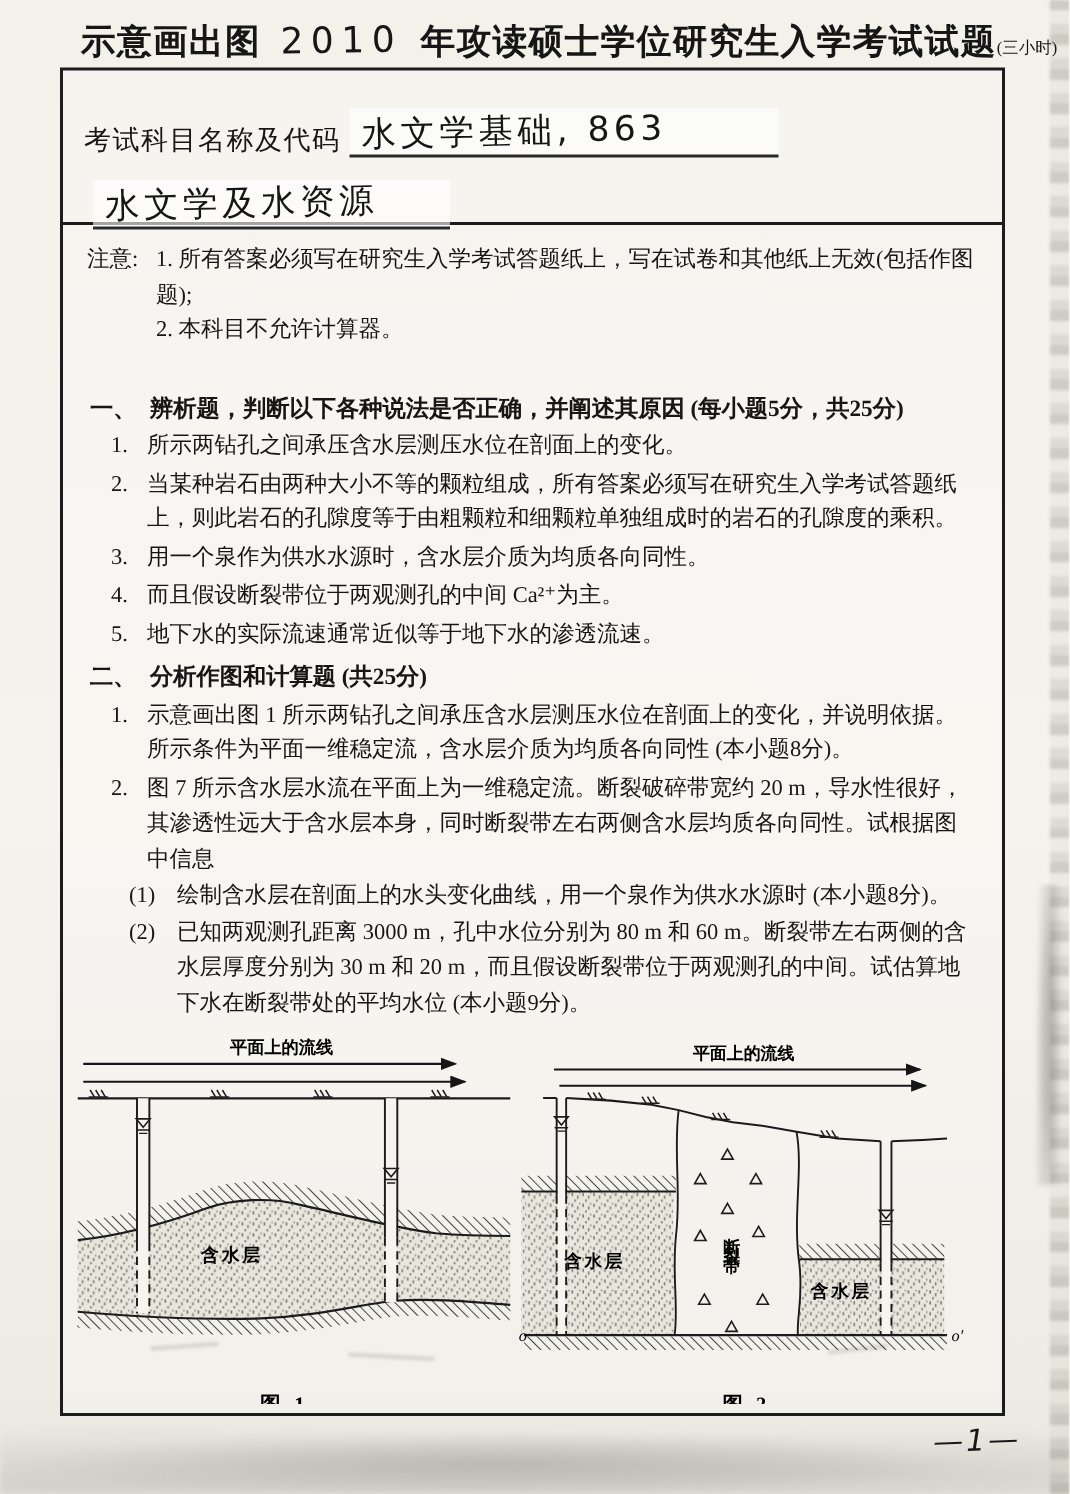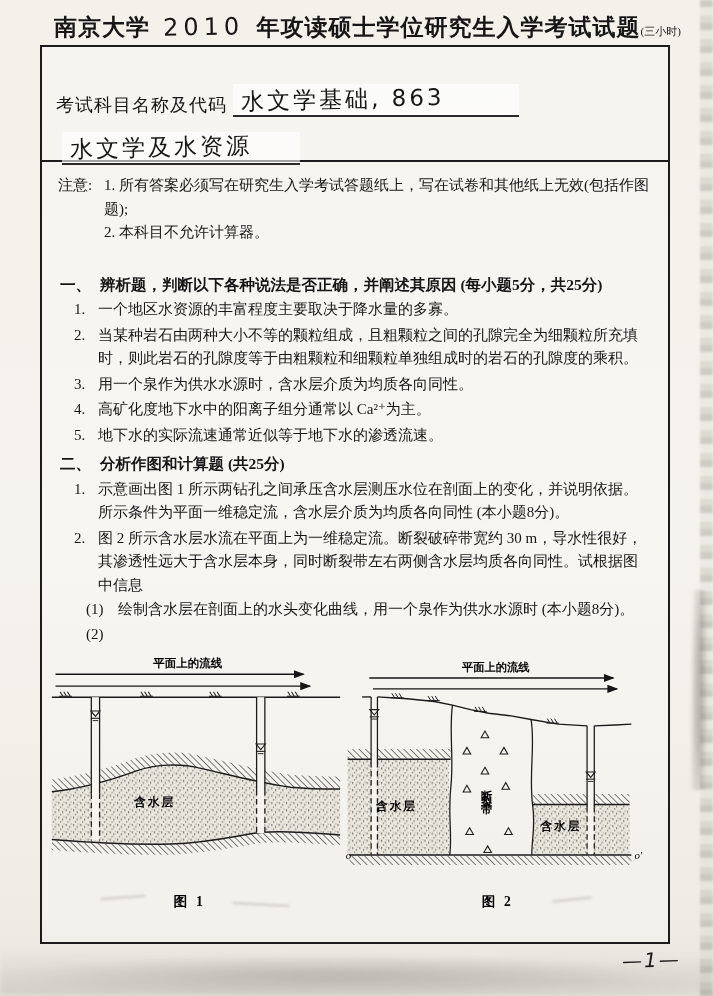--- a/index.html
+++ b/index.html
@@ -28,21 +28,21 @@
   .sm3{left:552px;top:898px;width:40px;height:3px;transform:rotate(-6deg);}
 
   
   .title{position:absolute;left:54px;top:12px;font-size:23px;font-weight:700;letter-spacing:1px;white-space:nowrap;}
   .title .year{font-family:"DejaVu Sans",sans-serif;font-weight:400;font-size:24px;letter-spacing:5px;padding:0 6px;transform:rotate(-1deg);display:inline-block;}
   .title .dur{font-size:11px;font-weight:400;letter-spacing:0;}
 
   
   .outer-box{position:absolute;left:40px;top:45px;width:626px;height:895px;
     border:2px solid #1c1c1c;background:rgba(255,255,255,.25);}
-  .head-comp{height:103px;border-bottom:2px solid #1c1c1c;padding:10px 26px 0 14px;box-sizing:border-box;margin-top:12px;}
+  .head-comp{height:103px;border-bottom:2px solid #1c1c1c;padding:10px 26px 0 14px;box-sizing:border-box;}
   .field-row{display:flex;align-items:flex-end;margin-top:6px;height:42px;}
   .field-label{font-size:18px;letter-spacing:1px;white-space:pre;flex:0 0 auto;}
   .hand{font-family:"DejaVu Sans",sans-serif;font-size:23px;font-weight:500;letter-spacing:3px;
     transform:rotate(-1.2deg);display:inline-block;padding:0 10px 0 8px;white-space:nowrap;}
   .uline{border-bottom:2px solid #2a2a2a;margin-left:6px;flex:0 0 auto;display:flex;align-items:flex-end;background:rgba(255,255,255,.6);}
   .u1{min-width:286px;} .u2{min-width:238px;}
 
   
   .body-comp{padding:12px 16px 0 16px;box-sizing:border-box;font-size:15px;line-height:23.5px;overflow:hidden;height:786px;}
   .notice{display:flex;font-weight:400;}
@@ -73,21 +73,21 @@
 <body>
 
 <div class="edge-right"></div>
 <div class="edge-right2"></div>
 <div class="bottom-smudge"></div>
 <div class="smudge sm1"></div>
 <div class="smudge sm2"></div>
 <div class="smudge sm3"></div>
 
 <div class="title">
-  <span>南京大学</span>
+  <span>示意画出图</span>
   <span class="year">2010</span>
   <span>年攻读硕士学位研究生入学考试试题</span><span class="dur">(三小时)</span>
 </div>
 
 <div class="outer-box">
 
   <div class="head-comp">
     <div class="field-row">
       <span class="field-label">考试科目名称及代码</span>
       <span class="uline u1">
@@ -113,60 +113,61 @@
 
     <div class="sp30"></div>
 
     <div class="sec-head">
       <span class="sec-num">一、</span>
       <span>辨析题，判断以下各种说法是否正确，并阐述其原因 (每小题5分，共25分)</span>
     </div>
 
     <div class="q-item">
       <span class="q-num">1.</span>
-      <span class="q-text">一个地区水资源的丰富程度主要取决于降水量的多寡。</span>
+      <span class="q-text">所示两钻孔之间承压含水层测压水位在剖面上的变化。</span>
     </div>
     <div class="q-item">
       <span class="q-num">2.</span>
-      <span class="q-text">当某种岩石由两种大小不等的颗粒组成，且粗颗粒之间的孔隙完全为细颗粒所充填时，则此岩石的孔隙度等于由粗颗粒和细颗粒单独组成时的岩石的孔隙度的乘积。</span>
+      <span class="q-text">当某种岩石由两种大小不等的颗粒组成，所有答案必须写在研究生入学考试答题纸上，则此岩石的孔隙度等于由粗颗粒和细颗粒单独组成时的岩石的孔隙度的乘积。</span>
     </div>
     <div class="q-item">
       <span class="q-num">3.</span>
       <span class="q-text">用一个泉作为供水水源时，含水层介质为均质各向同性。</span>
     </div>
     <div class="q-item">
       <span class="q-num">4.</span>
-      <span class="q-text">高矿化度地下水中的阳离子组分通常以 Ca²⁺为主。</span>
+      <span class="q-text">而且假设断裂带位于两观测孔的中间 Ca²⁺为主。</span>
     </div>
     <div class="q-item">
       <span class="q-num">5.</span>
       <span class="q-text">地下水的实际流速通常近似等于地下水的渗透流速。</span>
     </div>
 
     <div class="sp6"></div>
 
     <div class="sec-head">
       <span class="sec-num">二、</span>
       <span>分析作图和计算题 (共25分)</span>
     </div>
 
     <div class="q-item">
       <span class="q-num">1.</span>
       <span class="q-text">示意画出图 1 所示两钻孔之间承压含水层测压水位在剖面上的变化，并说明依据。所示条件为平面一维稳定流，含水层介质为均质各向同性 (本小题8分)。</span>
     </div>
     <div class="q-item">
       <span class="q-num">2.</span>
-      <span class="q-text">图 2 所示含水层水流在平面上为一维稳定流。断裂破碎带宽约 30 m，导水性很好，其渗透性远大于含水层本身，同时断裂带左右两侧含水层均质各向同性。试根据图中信息</span>
+      <span class="q-text">图 7 所示含水层水流在平面上为一维稳定流。断裂破碎带宽约 20 m，导水性很好，其渗透性远大于含水层本身，同时断裂带左右两侧含水层均质各向同性。试根据图中信息</span>
     </div>
     <div class="sub-item">
       <span class="sub-num">(1)</span>
       <span class="q-text">绘制含水层在剖面上的水头变化曲线，用一个泉作为供水水源时 (本小题8分)。</span>
     </div>
     <div class="sub-item">
       <span class="sub-num">(2)</span>
+      <span class="q-text">已知两观测孔距离 3000 m，孔中水位分别为 80 m 和 60 m。断裂带左右两侧的含水层厚度分别为 30 m 和 20 m，而且假设断裂带位于两观测孔的中间。试估算地下水在断裂带处的平均水位 (本小题9分)。</span>
     </div>
 
     <div class="figures">
 
       <svg width="292" height="259" viewBox="0 0 318 282" xmlns="http://www.w3.org/2000/svg">
         <defs>
           <marker id="ah1" markerWidth="8" markerHeight="6" refX="7" refY="3" orient="auto">
             <path d="M0,0 L8,3 L0,6 Z" fill="#161616"></path>
           </marker>
           <pattern id="h1" width="5" height="5" patternUnits="userSpaceOnUse" patternTransform="rotate(-45)">

